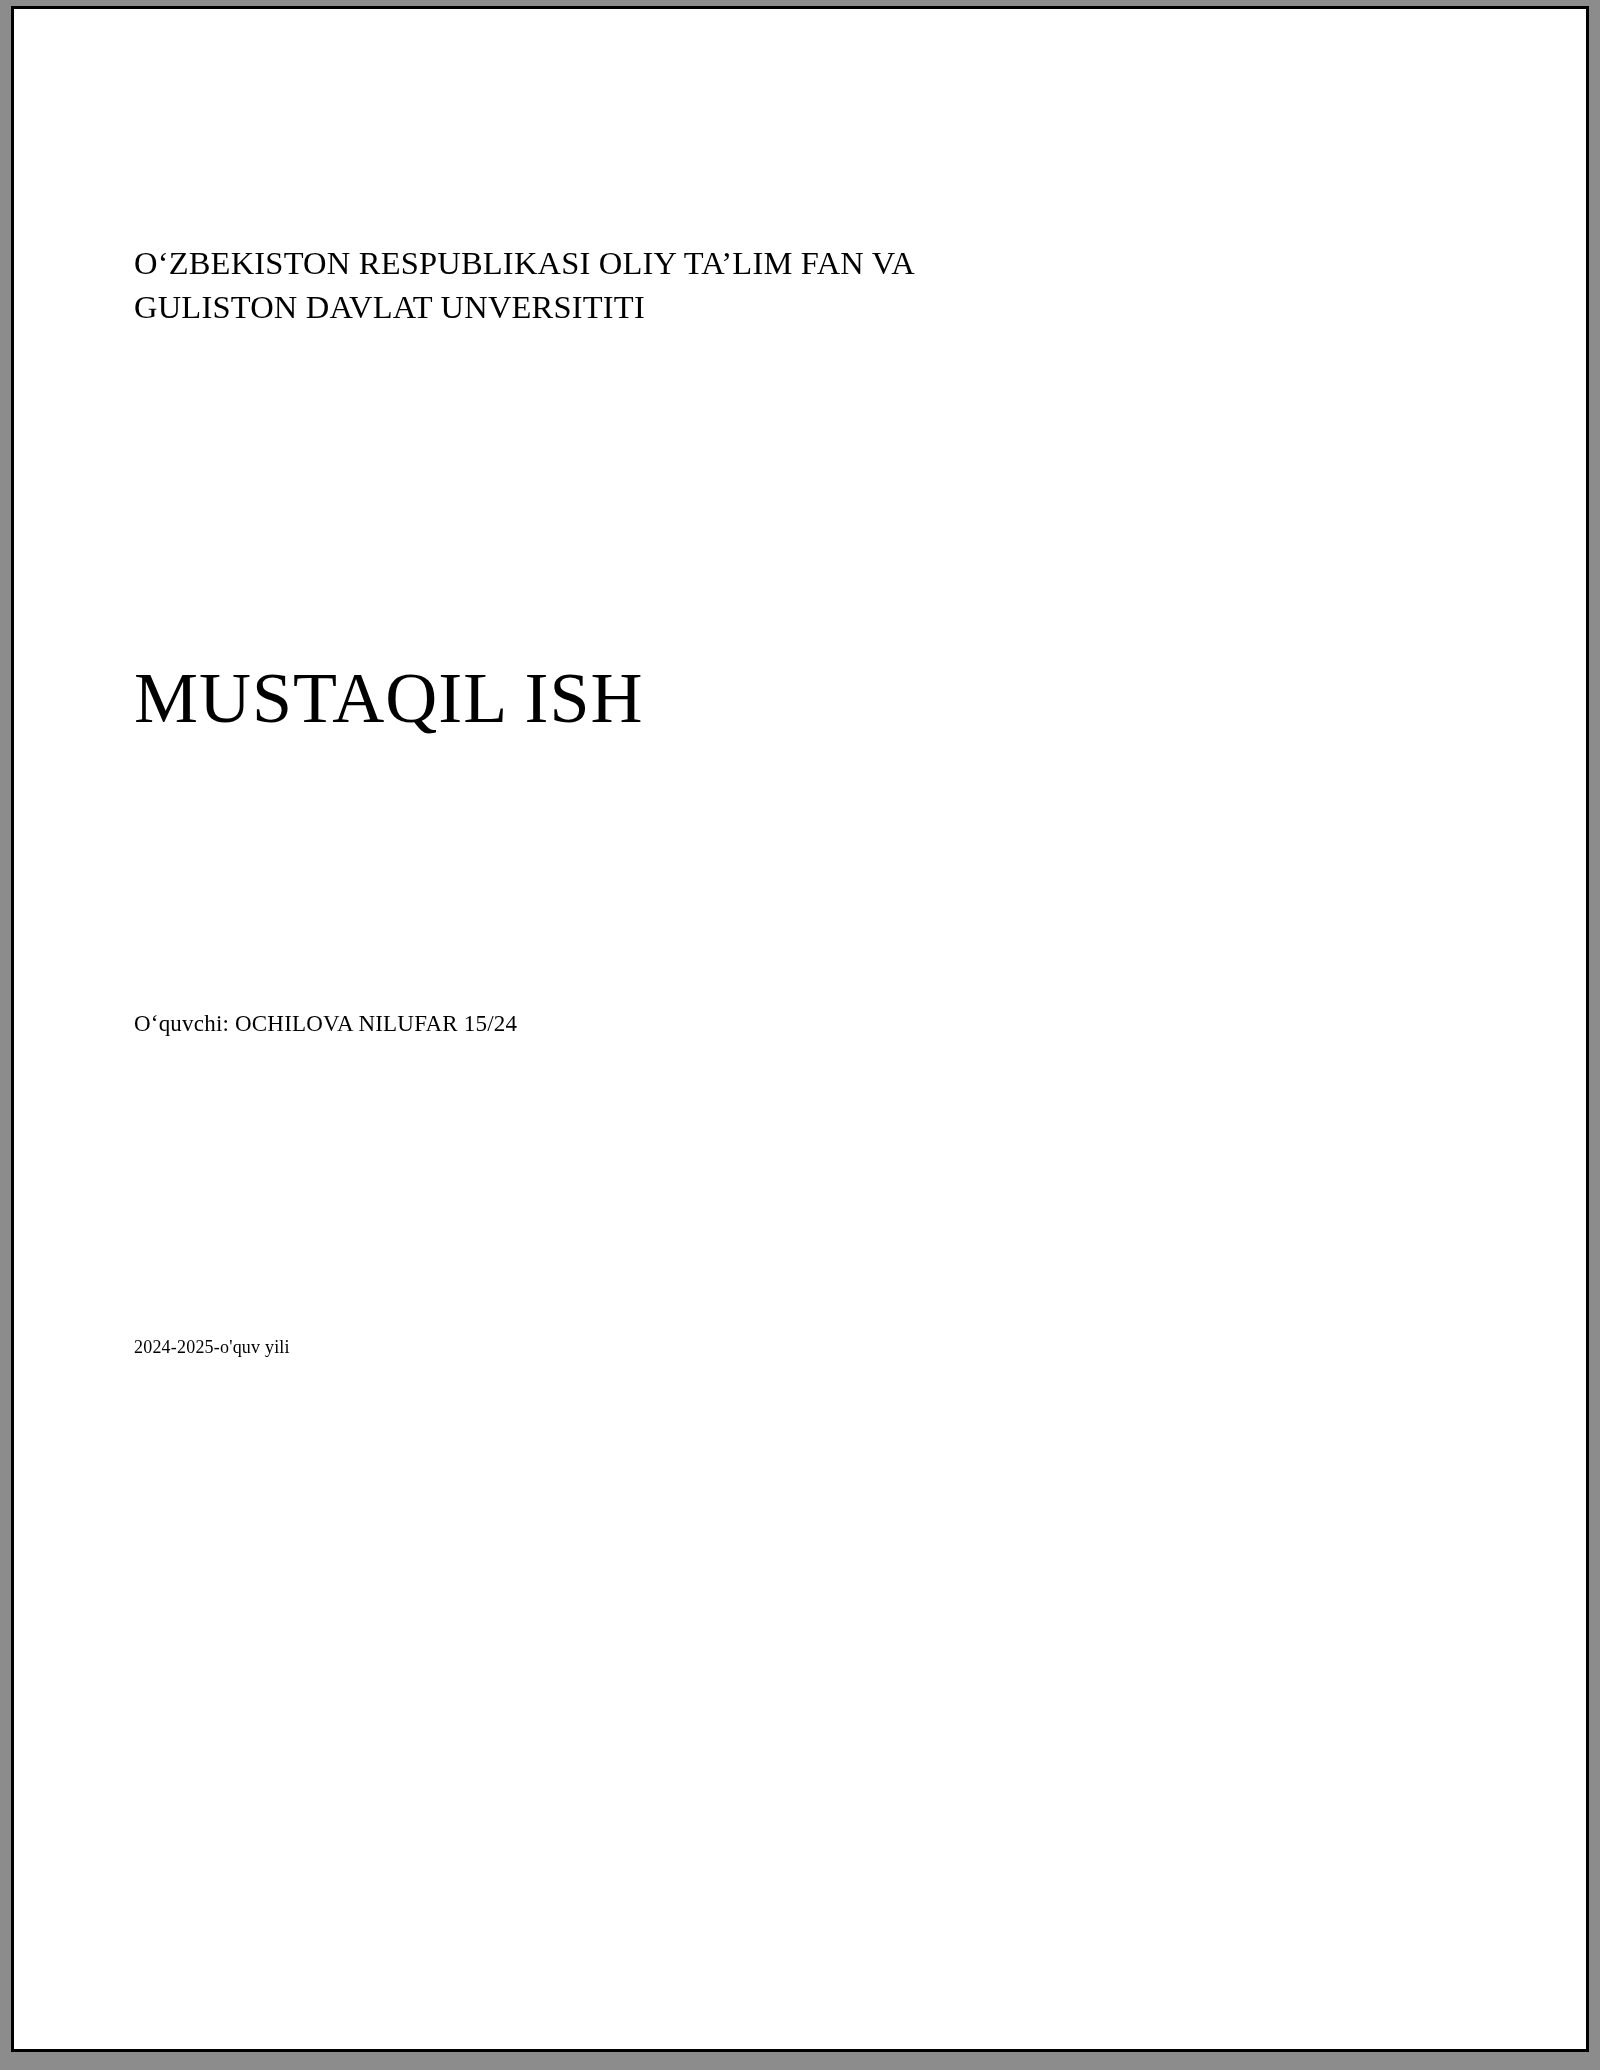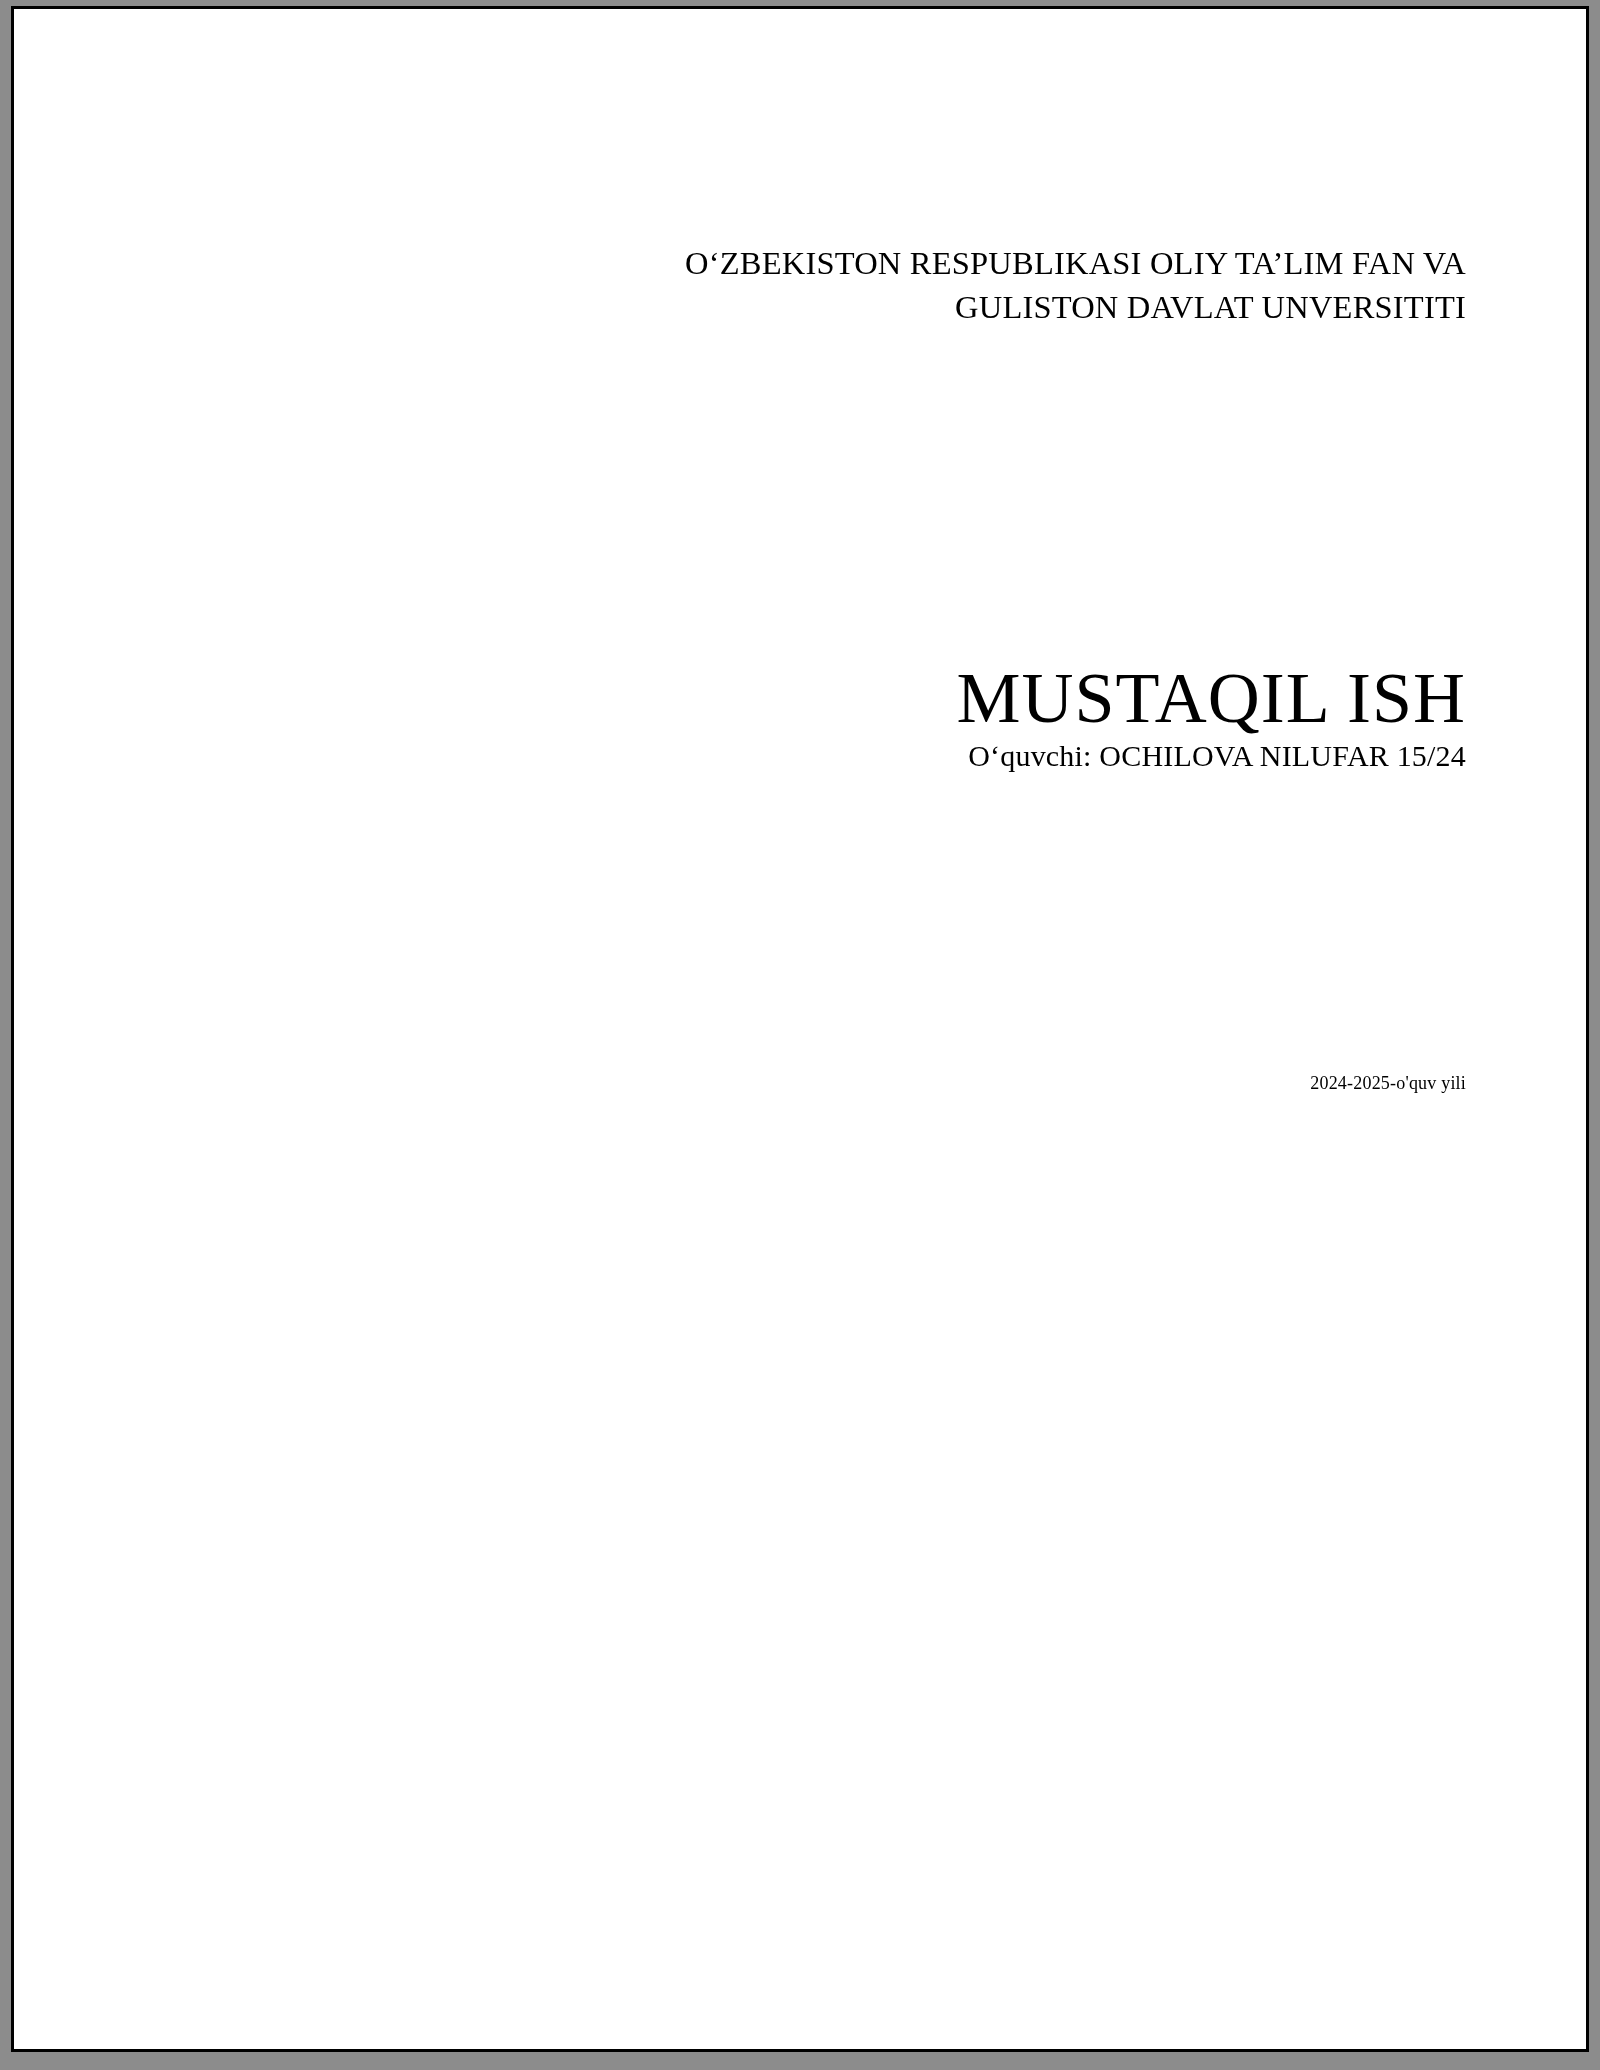--- a/index.html
+++ b/index.html
@@ -34,21 +34,21 @@
     overflow: hidden;
   }
   .content {
     position: absolute;
     left: 0;
     top: 0;
     width: 100%;
     height: 100%;
     box-sizing: border-box;
     padding: 0 120px;
-    text-align: right;
+    text-align: left;
     color: #000000;
   }
   .org-block {
     margin-top: 232px;
     font-size: 32.5px;
     line-height: 1.36;
     letter-spacing: 0.2px;
   }
   .org-line {
     display: block;
@@ -60,21 +60,22 @@
     font-weight: normal;
     letter-spacing: 1px;
     line-height: 1.1;
   }
   .subject {
     margin-top: 212px;
     font-size: 30px;
     letter-spacing: 0.2px;
   }
   .student {
-    font-size: 30px;
+    margin-top: 272px;
+    font-size: 23px;
     letter-spacing: 0.2px;
   }
   .year {
     margin-top: 300px;
     font-size: 18px;
     font-weight: normal;
     letter-spacing: 0.2px;
   }
 </style>
 </head>

